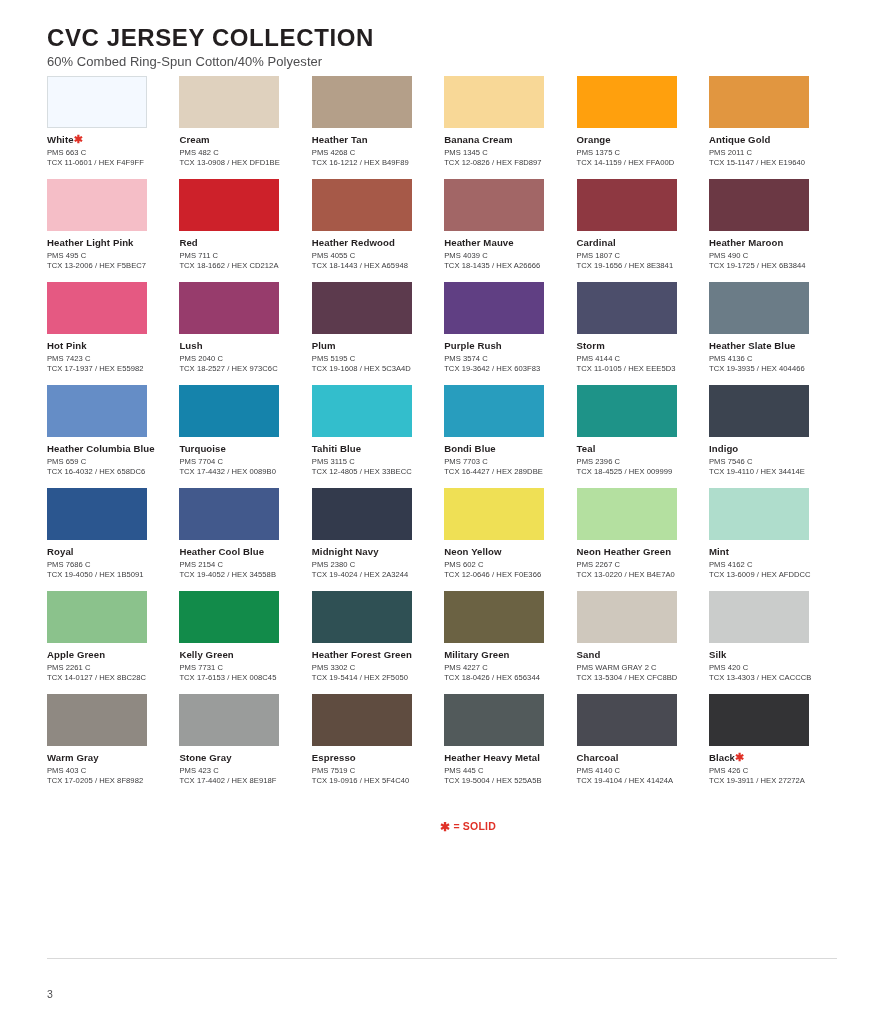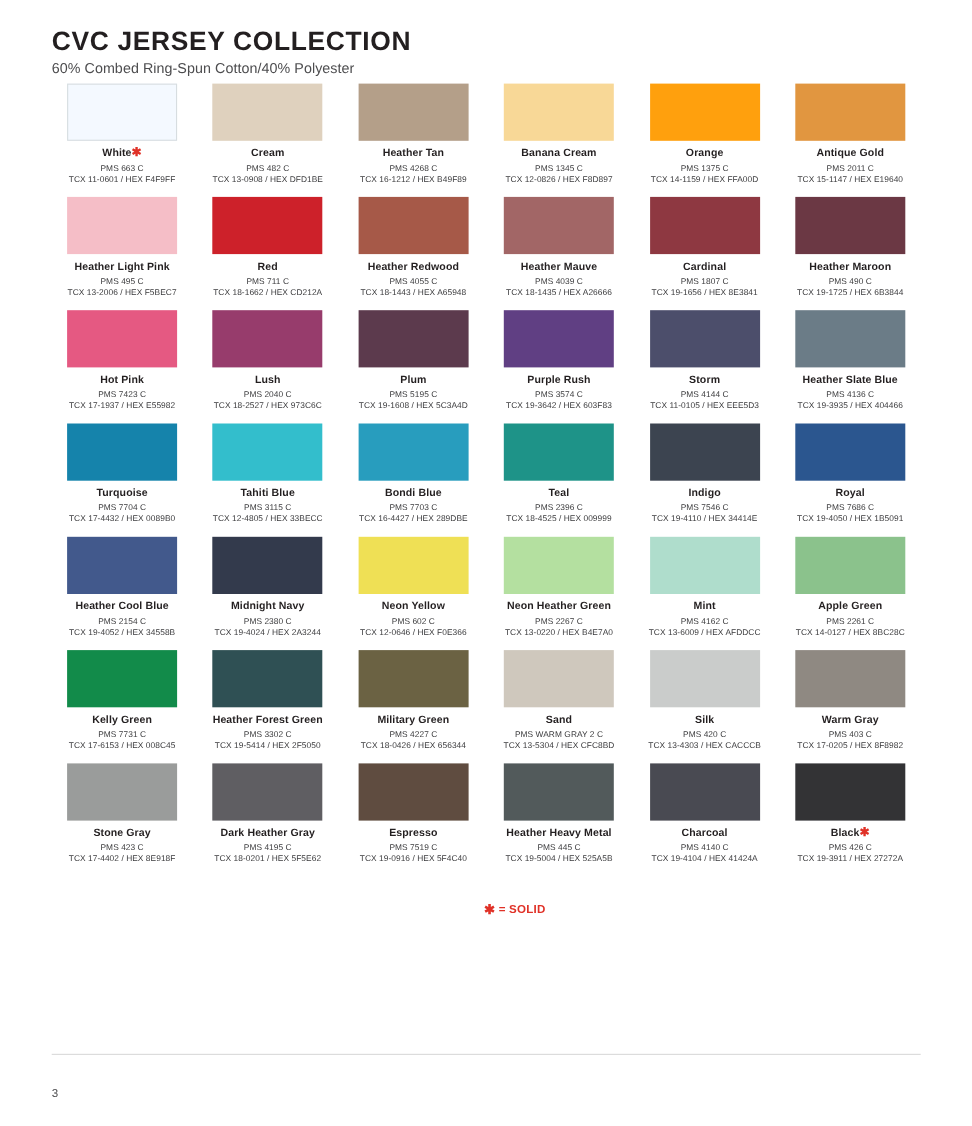--- a/index.html
+++ b/index.html
@@ -55,21 +55,21 @@
     grid-template-columns: repeat(6, 128px);
     column-gap: 4.4px;
     row-gap: 0px;
   }
   .swatch-cell {
     width: 128px;
     height: 103px;
     box-sizing: border-box;
     display: flex;
     flex-direction: column;
-    align-items: center;
+    align-items: flex-start;
   }
   .chip {
     width: 100px;
     height: 52px;
     box-sizing: border-box;
   }
   .chip.bordered {
     border: 1px solid #d7dde0;
   }
   .swatch-name {
@@ -252,20 +252,26 @@
         <div class="swatch-pms">PMS 4144 C</div>
         <div class="swatch-tcx">TCX 11-0105 / HEX EEE5D3</div>
       </div>
       <div class="swatch-cell">
         <div class="chip" style="background: rgb(107, 124, 135);"></div>
         <div class="swatch-name">Heather Slate Blue</div>
         <div class="swatch-pms">PMS 4136 C</div>
         <div class="swatch-tcx">TCX 19-3935 / HEX 404466</div>
       </div>
       <div class="swatch-cell">
+        <div class="chip" style="background: rgb(101, 141, 198);"></div>
+        <div class="swatch-name">Heather Columbia Blue</div>
+        <div class="swatch-pms">PMS 659 C</div>
+        <div class="swatch-tcx">TCX 16-4032 / HEX 658DC6</div>
+      </div>
+      <div class="swatch-cell">
         <div class="chip" style="background: rgb(21, 131, 171);"></div>
         <div class="swatch-name">Turquoise</div>
         <div class="swatch-pms">PMS 7704 C</div>
         <div class="swatch-tcx">TCX 17-4432 / HEX 0089B0</div>
       </div>
       <div class="swatch-cell">
         <div class="chip" style="background: rgb(51, 190, 204);"></div>
         <div class="swatch-name">Tahiti Blue</div>
         <div class="swatch-pms">PMS 3115 C</div>
         <div class="swatch-tcx">TCX 12-4805 / HEX 33BECC</div>
@@ -366,26 +372,20 @@
         <div class="swatch-pms">PMS 403 C</div>
         <div class="swatch-tcx">TCX 17-0205 / HEX 8F8982</div>
       </div>
       <div class="swatch-cell">
         <div class="chip" style="background: rgb(154, 156, 155);"></div>
         <div class="swatch-name">Stone Gray</div>
         <div class="swatch-pms">PMS 423 C</div>
         <div class="swatch-tcx">TCX 17-4402 / HEX 8E918F</div>
       </div>
       <div class="swatch-cell">
-        <div class="chip" style="background: rgb(95, 94, 98);"></div>
-        <div class="swatch-name">Dark Heather Gray</div>
-        <div class="swatch-pms">PMS 4195 C</div>
-        <div class="swatch-tcx">TCX 18-0201 / HEX 5F5E62</div>
-      </div>
-      <div class="swatch-cell">
         <div class="chip" style="background: rgb(95, 76, 64);"></div>
         <div class="swatch-name">Espresso</div>
         <div class="swatch-pms">PMS 7519 C</div>
         <div class="swatch-tcx">TCX 19-0916 / HEX 5F4C40</div>
       </div>
       <div class="swatch-cell">
         <div class="chip" style="background: rgb(82, 90, 91);"></div>
         <div class="swatch-name">Heather Heavy Metal</div>
         <div class="swatch-pms">PMS 445 C</div>
         <div class="swatch-tcx">TCX 19-5004 / HEX 525A5B</div>

